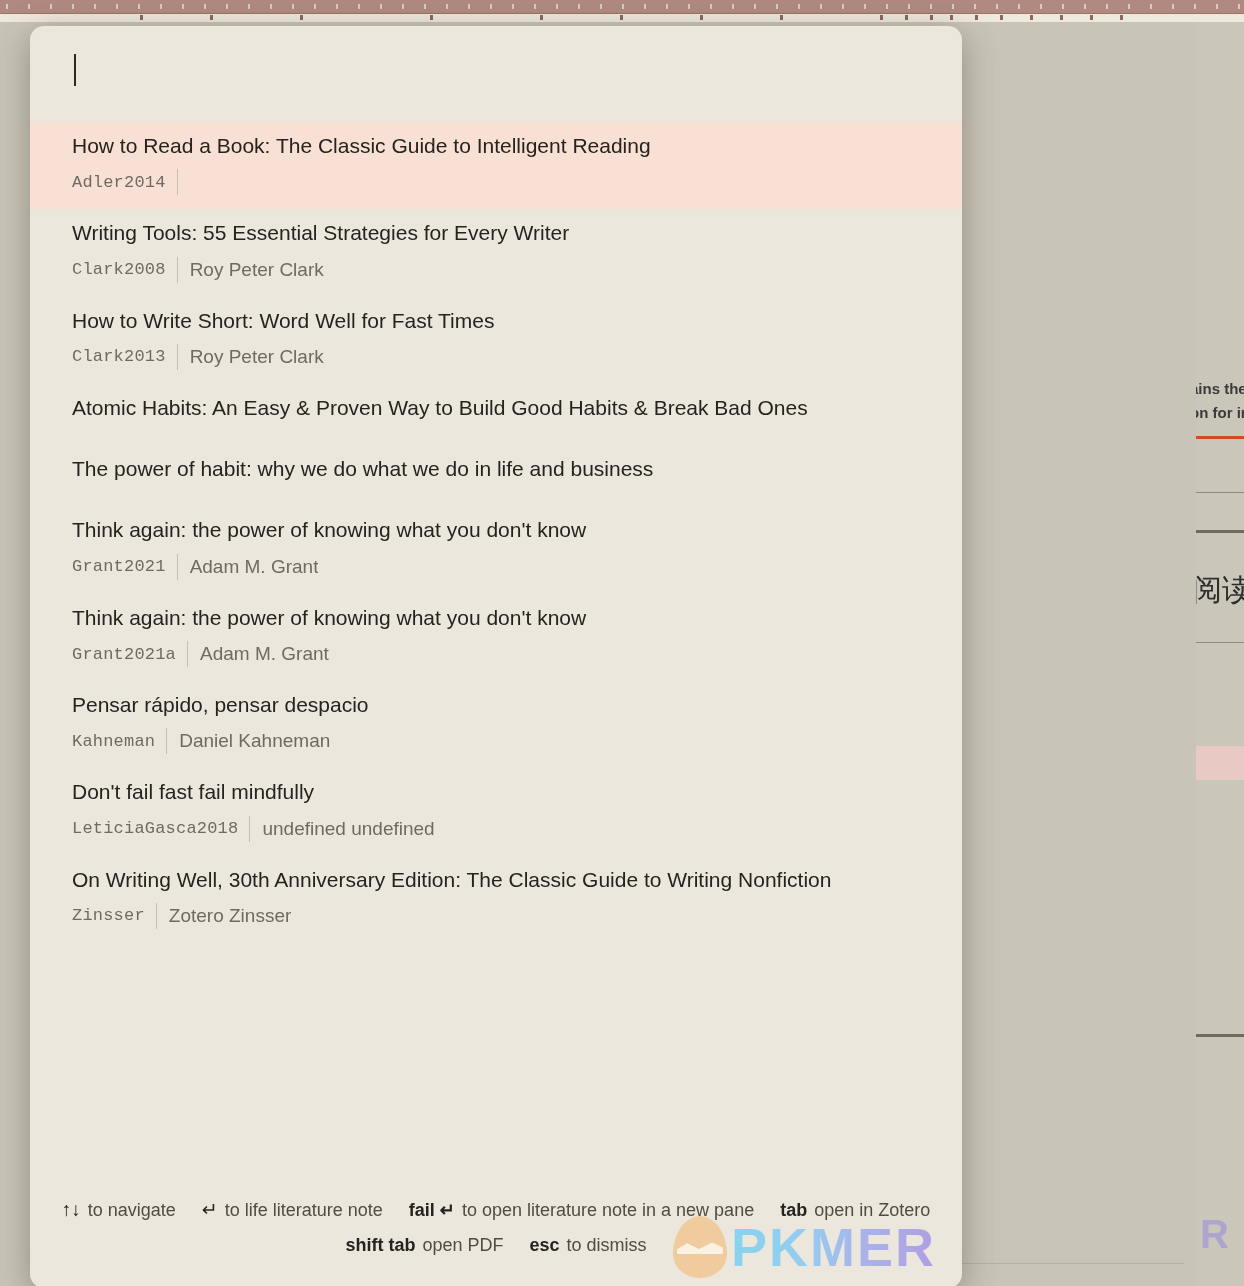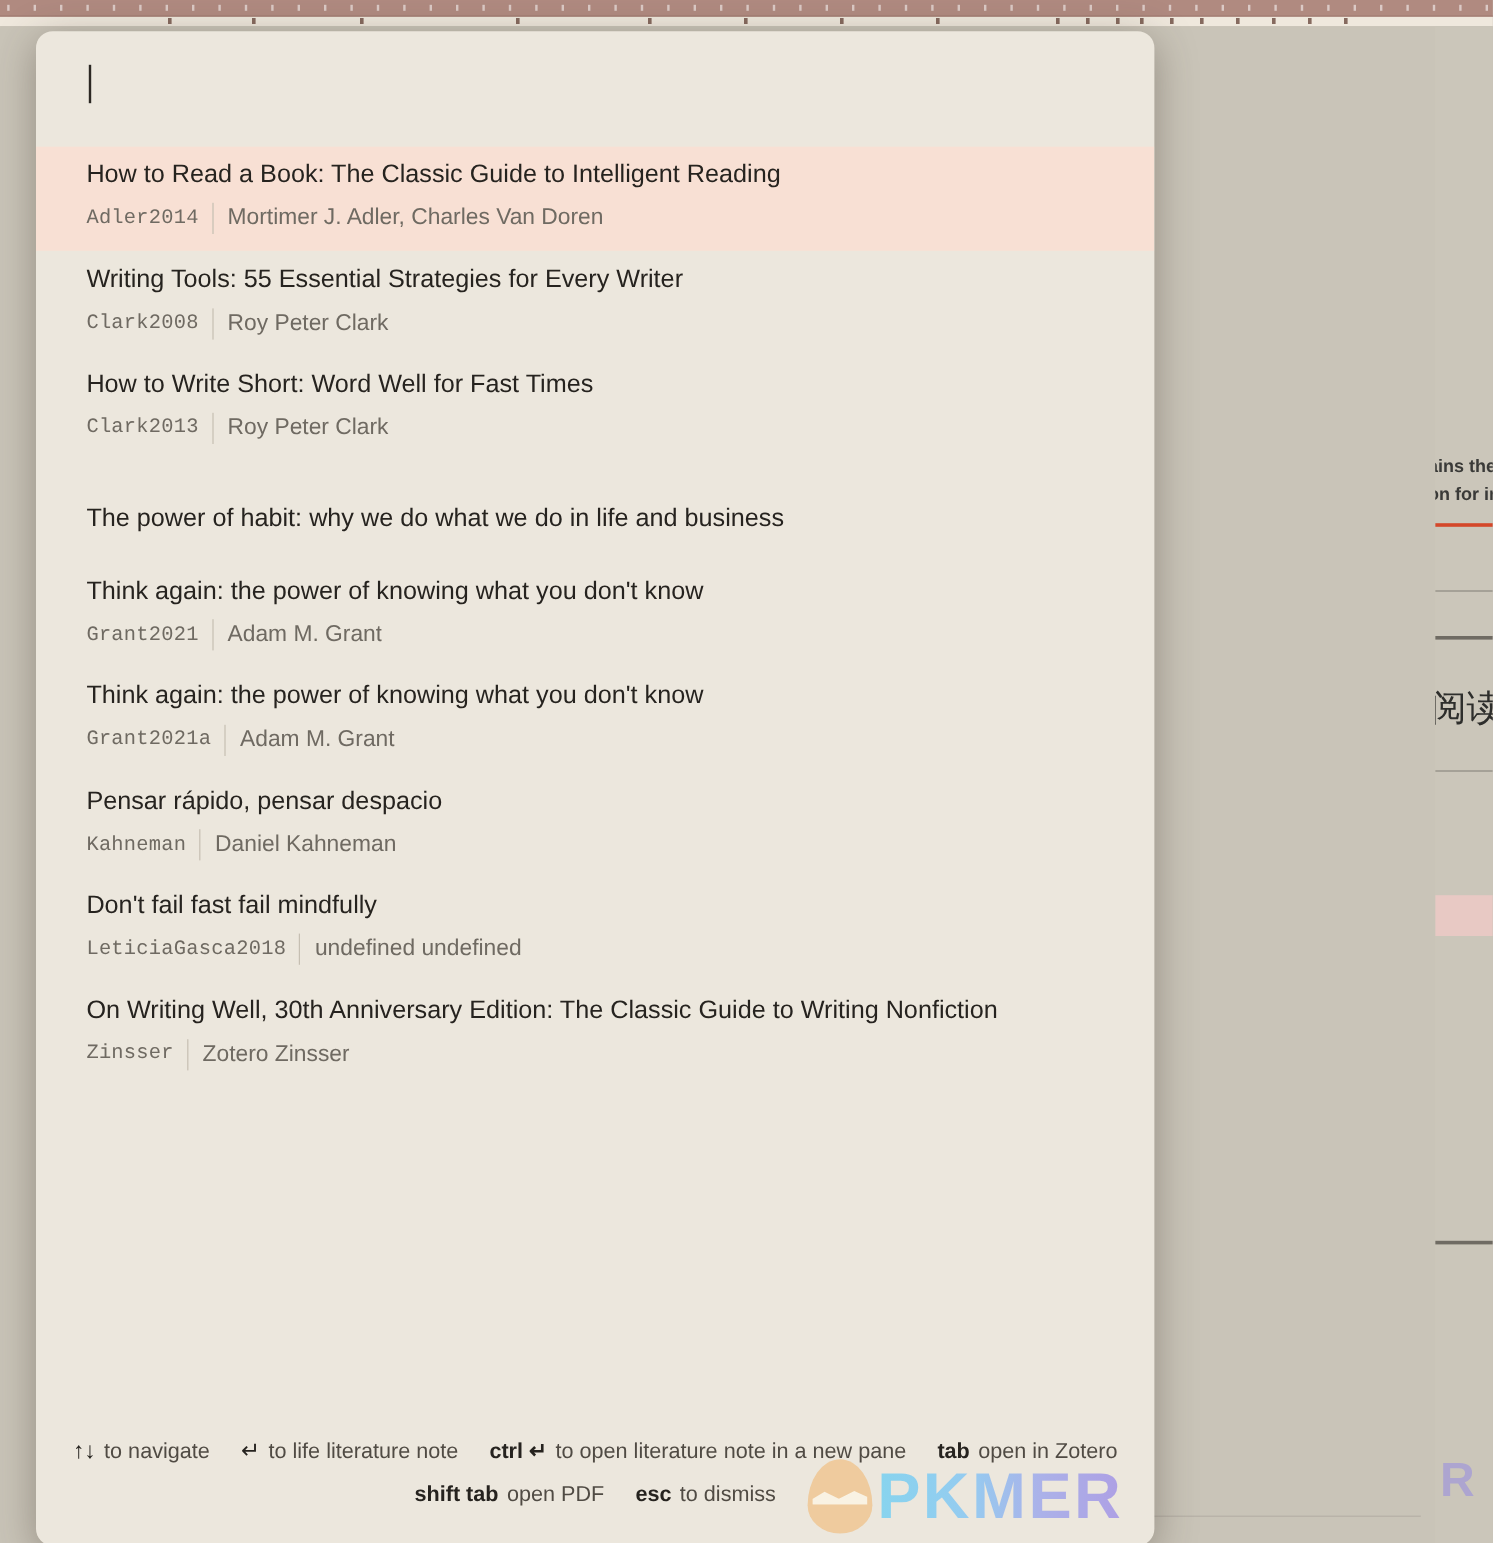--- a/index.html
+++ b/index.html
@@ -393,40 +393,40 @@
     <span id="caret"></span>
     <input id="search-input" type="text" placeholder="" style="">
   </div>
 
   <div id="results">
       <div class="result-row selected">
         <div class="result-title">How to Read a Book: The Classic Guide to Intelligent Reading</div>
         <div class="result-meta">
           <span class="citekey">Adler2014</span>
           <span class="meta-sep"></span>
-          <span class="authors">Mortimer J. Adler, Charles Van Doren</span>
         </div>
       </div>
       <div class="result-row">
         <div class="result-title">Writing Tools: 55 Essential Strategies for Every Writer</div>
         <div class="result-meta">
           <span class="citekey">Clark2008</span>
           <span class="meta-sep"></span>
           <span class="authors">Roy Peter Clark</span>
         </div>
       </div>
       <div class="result-row">
         <div class="result-title">How to Write Short: Word Well for Fast Times</div>
         <div class="result-meta">
           <span class="citekey">Clark2013</span>
           <span class="meta-sep"></span>
           <span class="authors">Roy Peter Clark</span>
         </div>
       </div>
       <div class="result-row">
+        <div class="result-title">Atomic Habits: An Easy &amp; Proven Way to Build Good Habits &amp; Break Bad Ones</div>
       </div>
       <div class="result-row">
         <div class="result-title">The power of habit: why we do what we do in life and business</div>
       </div>
       <div class="result-row">
         <div class="result-title">Think again: the power of knowing what you don't know</div>
         <div class="result-meta">
           <span class="citekey">Grant2021</span>
           <span class="meta-sep"></span>
           <span class="authors">Adam M. Grant</span>
@@ -470,21 +470,21 @@
     <div class="hint-line" id="hints-row-1">
         <span class="hint">
           <span class="key sym">↑↓</span>
           <span class="desc">to navigate</span>
         </span>
         <span class="hint">
           <span class="key sym">↵</span>
           <span class="desc">to life literature note</span>
         </span>
         <span class="hint">
-          <span class="key">ctrl ↵</span>
+          <span class="key">fail ↵</span>
           <span class="desc">to open literature note in a new pane</span>
         </span>
         <span class="hint">
           <span class="key">tab</span>
           <span class="desc">open in Zotero</span>
         </span>
       </div>
     <div class="hint-line" id="hints-row-2">
         <span class="hint">
           <span class="key">shift tab</span>

